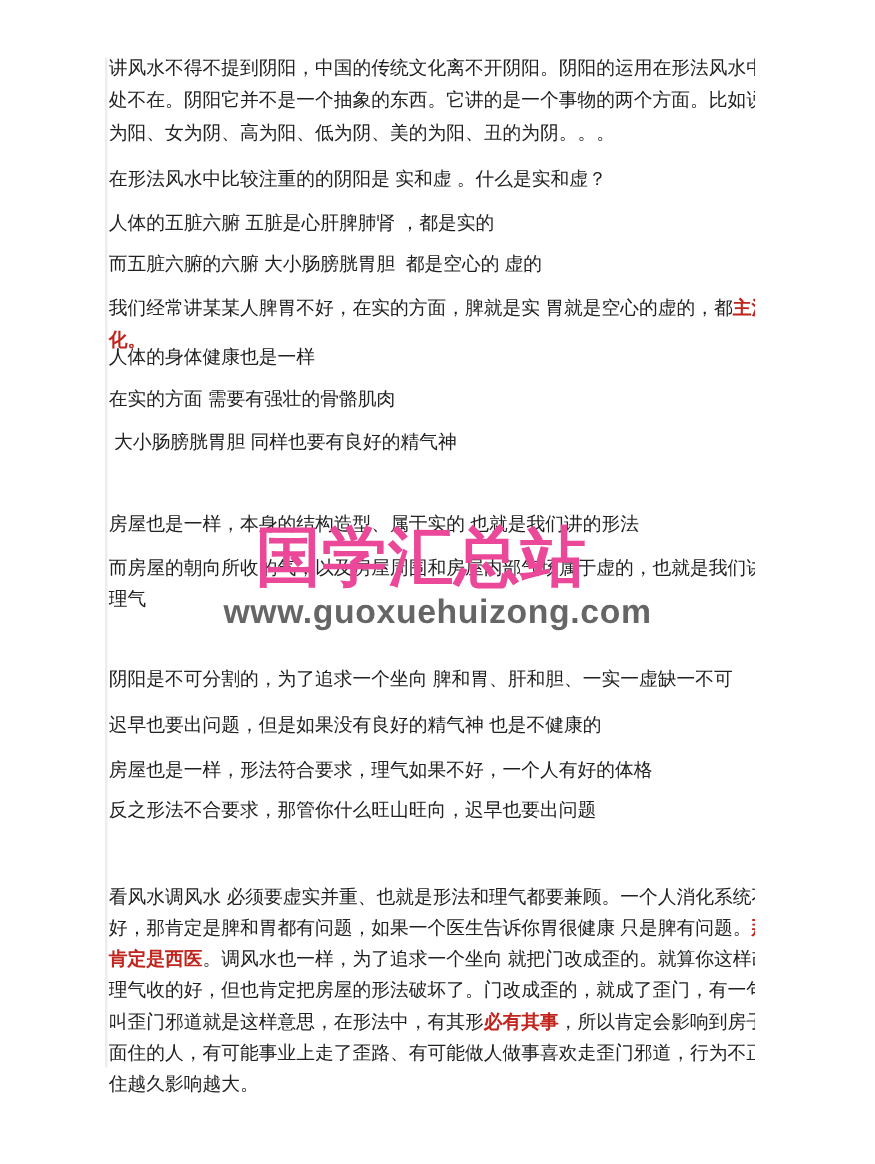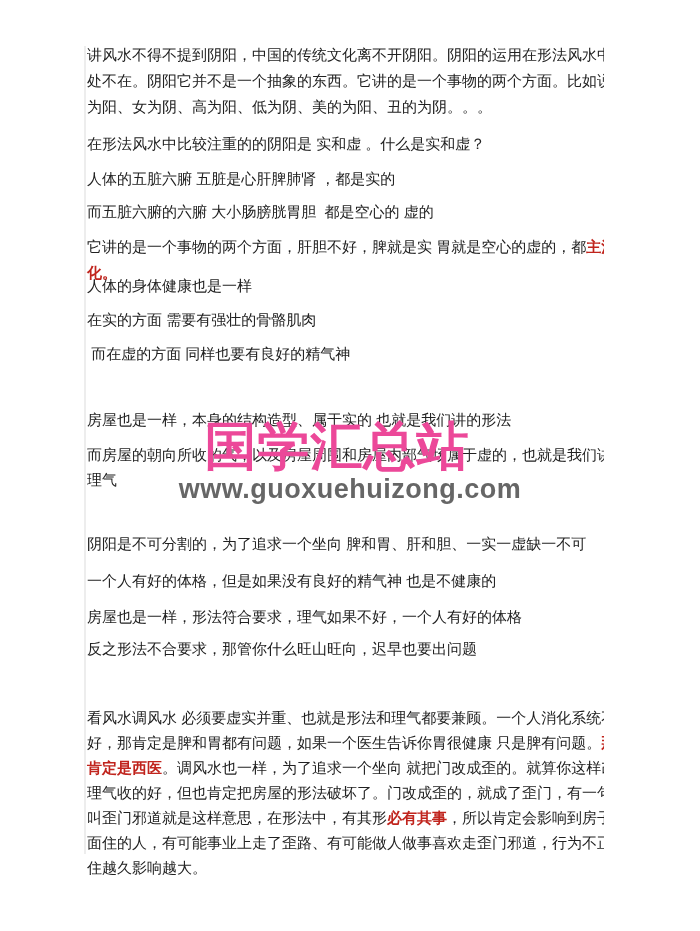--- a/index.html
+++ b/index.html
@@ -75,28 +75,28 @@
 <body>
 
 <div class="page">
   <div class="edge-line"></div>
 
   <div class="doc-body">
       <p class="para" style="top: 42px; line-height: 26px;"><span>讲风水不得不提到阴阳，中国的传统文化离不开阴阳。阴阳的运用在形法风水中无处不在。阴阳它并不是一个抽象的东西。它讲的是一个事物的两个方面。比如说男为阳、女为阴、高为阳、低为阴、美的为阳、丑的为阴。。。</span></p>
       <p class="para" style="top: 131px; line-height: 26px;"><span>在形法风水中比较注重的的阴阳是 实和虚 。什么是实和虚？</span></p>
       <p class="para" style="top: 166px; line-height: 26px;"><span>人体的五脏六腑 五脏是心肝脾肺肾 ，都是实的</span></p>
       <p class="para" style="top: 199px; line-height: 26px;"><span>而五脏六腑的六腑 大小肠膀胱胃胆  都是空心的 虚的</span></p>
-      <p class="para" style="top: 234px; line-height: 26px;"><span>它讲的是一个事物的两个方面，肝胆不好，脾就是实 胃就是空心的虚的，都</span><span class="red" style="color: rgb(192, 36, 29);">主消化。</span></p>
+      <p class="para" style="top: 234px; line-height: 26px;"><span>我们经常讲某某人脾胃不好，在实的方面，脾就是实 胃就是空心的虚的，都</span><span class="red" style="color: rgb(192, 36, 29);">主消化。</span></p>
       <p class="para" style="top: 273px; line-height: 26px;"><span>人体的身体健康也是一样</span></p>
       <p class="para" style="top: 307px; line-height: 26px;"><span>在实的方面 需要有强壮的骨骼肌肉</span></p>
-      <p class="para" style="top: 341px; line-height: 26px;"><span> 而在虚的方面 同样也要有良好的精气神</span></p>
+      <p class="para" style="top: 341px; line-height: 26px;"><span> 大小肠膀胱胃胆 同样也要有良好的精气神</span></p>
       <p class="para" style="top: 407px; line-height: 26px;"><span>房屋也是一样，本身的结构造型、属于实的 也就是我们讲的形法</span></p>
       <p class="para" style="top: 442px; line-height: 25px;"><span>而房屋的朝向所收的气，以及房屋周围和房屋内部气场属于虚的，也就是我们讲的理气</span></p>
       <p class="para" style="top: 531px; line-height: 26px;"><span>阴阳是不可分割的，为了追求一个坐向 脾和胃、肝和胆、一实一虚缺一不可</span></p>
-      <p class="para" style="top: 568px; line-height: 26px;"><span>一个人有好的体格，但是如果没有良好的精气神 也是不健康的</span></p>
+      <p class="para" style="top: 568px; line-height: 26px;"><span>迟早也要出问题，但是如果没有良好的精气神 也是不健康的</span></p>
       <p class="para" style="top: 604px; line-height: 26px;"><span>房屋也是一样，形法符合要求，理气如果不好，一个人有好的体格</span></p>
       <p class="para" style="top: 636px; line-height: 26px;"><span>反之形法不合要求，那管你什么旺山旺向，迟早也要出问题</span></p>
       <p class="para" style="top: 705px; line-height: 25px;"><span>看风水调风水 必须要虚实并重、也就是形法和理气都要兼顾。一个人消化系统不好，那肯定是脾和胃都有问题，如果一个医生告诉你胃很健康 只是脾有问题。</span><span class="red" style="color: rgb(192, 36, 29);">那肯定是西医</span><span>。调风水也一样，为了追求一个坐向 就把门改成歪的。就算你这样改理气收的好，但也肯定把房屋的形法破坏了。门改成歪的，就成了歪门，有一句话叫歪门邪道就是这样意思，在形法中，有其形</span><span class="red" style="color: rgb(192, 36, 29);">必有其事</span><span>，所以肯定会影响到房子里面住的人，有可能事业上走了歪路、有可能做人做事喜欢走歪门邪道，行为不正，住越久影响越大。</span></p>
     </div>
 
   <div class="watermark">
     <div class="wm-title" style="color: #ec4899;">国学汇总站</div>
     <div class="wm-url" style="color: rgb(102, 102, 102);">www.guoxuehuizong.com</div>
   </div>
 </div>

